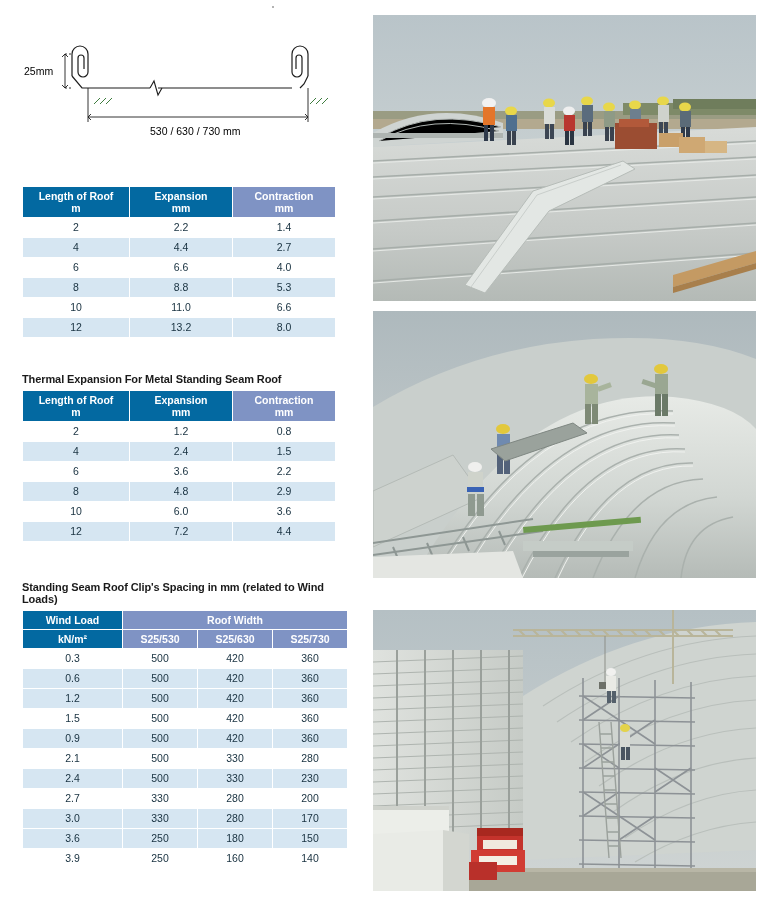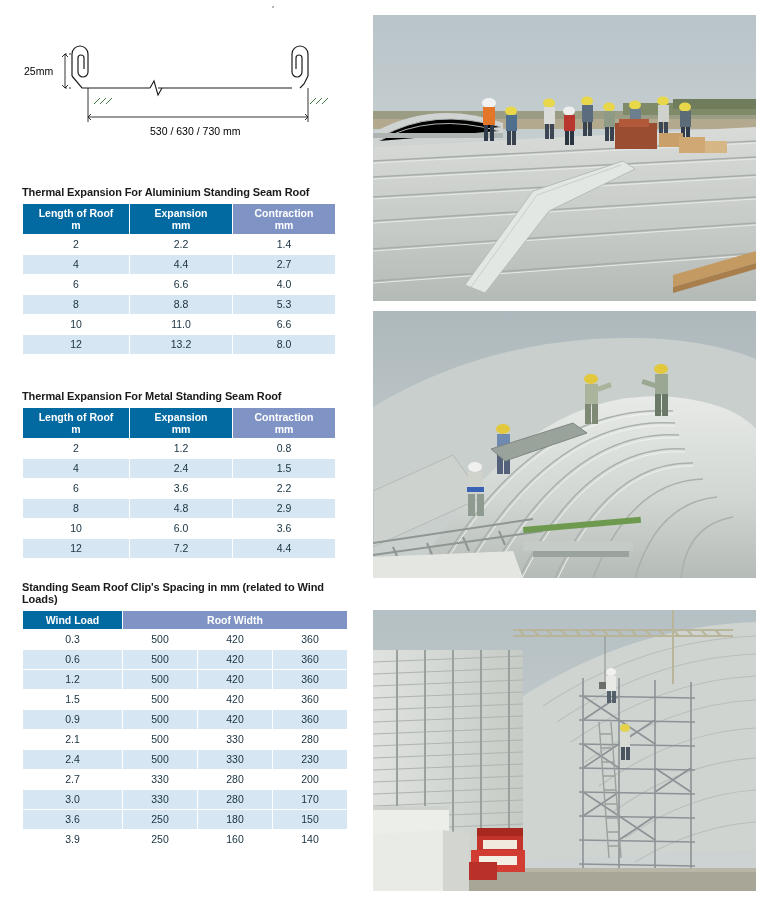--- a/index.html
+++ b/index.html
@@ -83,21 +83,21 @@
 
   .block1 {
     position: absolute;
     left: 22px;
     top: 186px;
     width: 313px;
   }
   .block2 {
     position: absolute;
     left: 22px;
-    top: 390px;
+    top: 373px;
     width: 313px;
   }
   .block3 {
     position: absolute;
     left: 22px;
     top: 581px;
     width: 325px;
   }
   .block1 table.data, .block2 table.data { width: 313px; }
   .block3 table.data { width: 325px; }
@@ -192,21 +192,20 @@
           <path d="M298,74 L298,108"></path>
           <path d="M78,103 L298,103"></path>
           <path d="M81,100 L78,103 L81,106"></path>
           <path d="M295,100 L298,103 L295,106"></path>
         </g>
         <text class="dim-label" x="140" y="121">530 / 630 / 730 mm</text>
       </svg>
     </div>
 
     <div class="block1">
-      <p class="table-title">Thermal Expansion For Aluminium Standing Seam Roof</p>
       <table class="data">
         <colgroup>
             <col class="c1">
             <col class="c2">
             <col class="c3">
           </colgroup>
         <thead>
           <tr>
             <th>
               <span>Length of Roof</span><br>
@@ -323,20 +322,26 @@
             <col class="w1">
             <col class="w2">
             <col class="w3">
             <col class="w4">
           </colgroup>
         <thead>
           <tr>
             <th>Wind Load</th>
             <th colspan="3" class="hdr-dark">Roof Width</th>
           </tr>
+          <tr>
+            <th>kN/m²</th>
+            <th class="hdr-dark">S25/530</th>
+            <th class="hdr-dark">S25/630</th>
+            <th class="hdr-dark">S25/730</th>
+          </tr>
         </thead>
         <tbody>
           <tr class="row-a">
             <td>0.3</td>
             <td>500</td>
             <td>420</td>
             <td>360</td>
           </tr>
           <tr class="row-b">
             <td>0.6</td>

